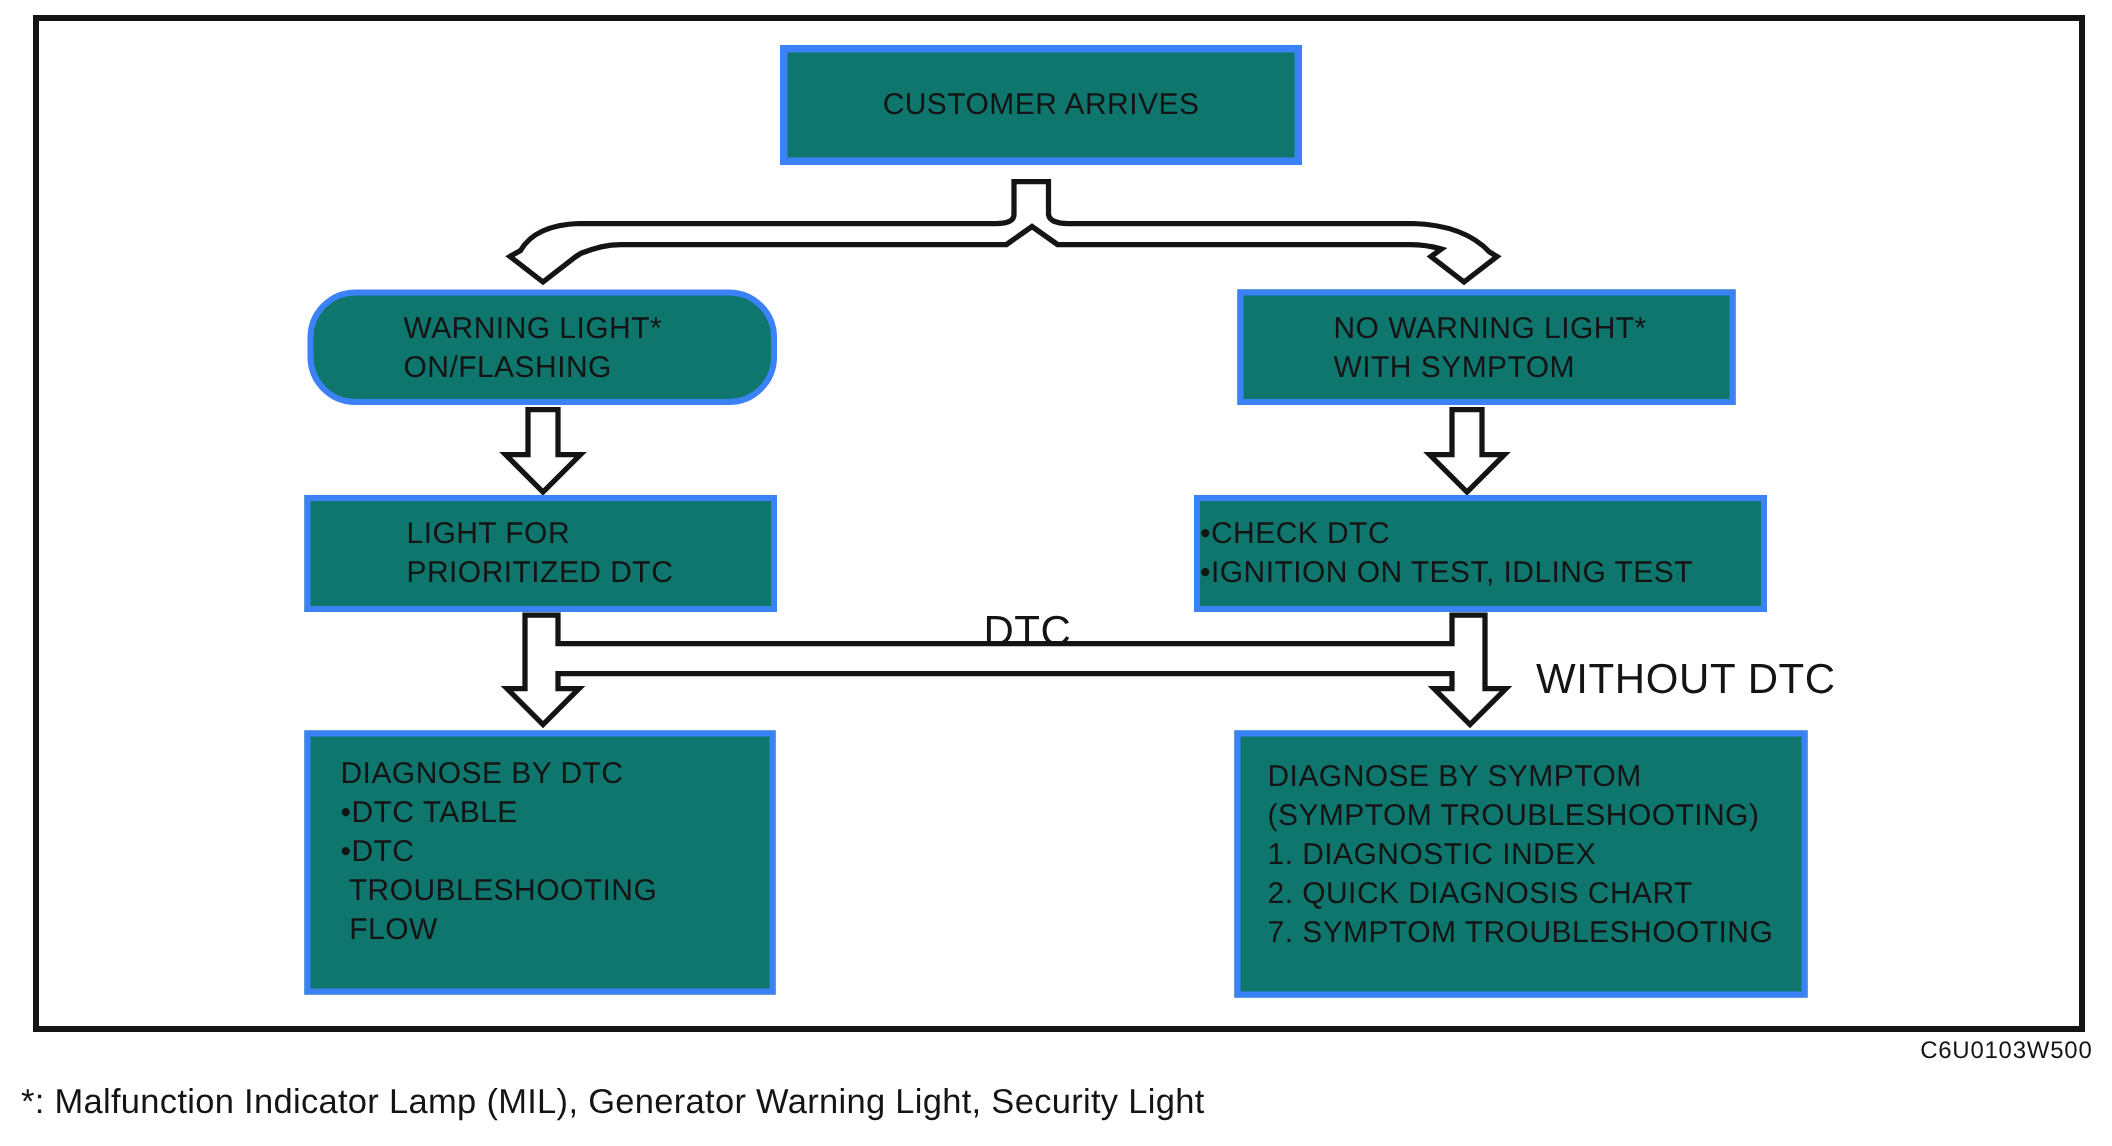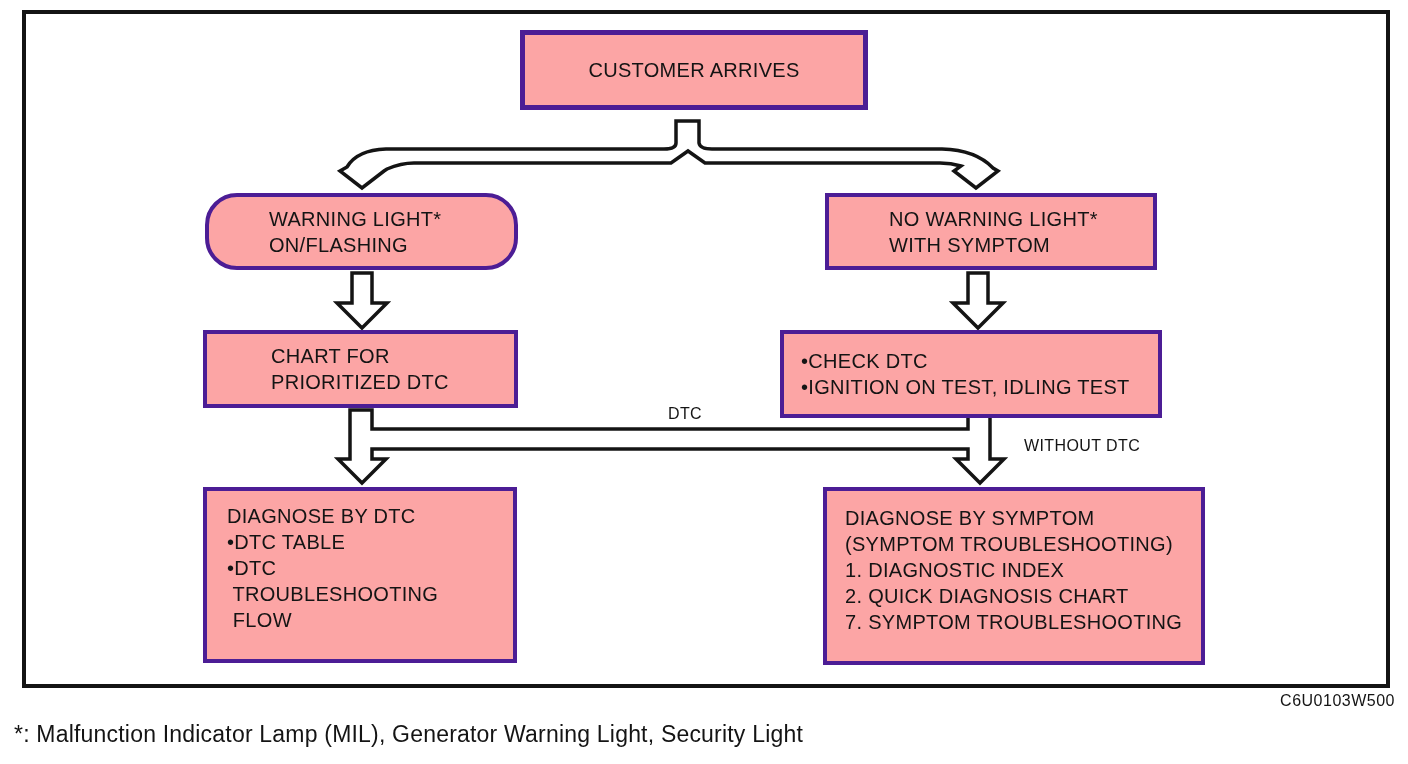--- a/index.html
+++ b/index.html
@@ -19,45 +19,45 @@
     border: 4px solid #141414;
     background: transparent;
   }
   #arrow-layer {
     position: absolute;
     left: 0; top: 0;
     width: 1408px; height: 764px;
   }
   .fc-box {
     position: absolute;
-    border: 4px solid #4c1d95;
-    background: #fca5a5;
+    border: 4px solid #3b82f6;
+    background: #0f766e;
     box-sizing: border-box;
     display: flex;
     flex-direction: column;
     justify-content: center;
     font-size: 20px;
     line-height: 26px;
     letter-spacing: 0.3px;
   }
   .fc-box .line { white-space: pre; }
   .centered { align-items: center; text-align: center; }
   .top-aligned { justify-content: flex-start; }
 
   #box-customer        { left: 520px; top: 30px;  width: 348px; height: 80px; border-width: 5px; }
   #box-warning         { left: 205px; top: 193px; width: 313px; height: 77px; padding-left: 60px; border-radius: 32px; }
   #box-no-warning      { left: 825px; top: 193px; width: 332px; height: 77px; padding-left: 60px; }
   #box-check-prior     { left: 203px; top: 330px; width: 315px; height: 78px; padding-left: 64px; }
-  #box-check-dtc       { left: 780px; top: 330px; width: 382px; height: 88px; padding-left: 17px; }
+  #box-check-dtc       { left: 796px; top: 330px; width: 382px; height: 78px; }
   #box-diag-dtc        { left: 203px; top: 487px; width: 314px; height: 176px; padding: 12px 8px 16px 20px; }
   #box-diag-symptom    { left: 823px; top: 487px; width: 382px; height: 178px; padding: 14px 4px 0 18px; }
 
   .flow-label {
     position: absolute;
-    font-size: 16px;
+    font-size: 28px;
     letter-spacing: 0.4px;
     white-space: nowrap;
   }
   #label-dtc         { left: 640px;  top: 405px; width: 90px; text-align: center; }
   #label-without-dtc { left: 1024px; top: 437px; }
   #figure-code {
     position: absolute;
     left: 1150px; top: 692px; width: 245px;
     text-align: right;
     font-size: 16px;
@@ -117,21 +117,21 @@
       <div class="line">WARNING LIGHT*</div>
       <div class="line">ON/FLASHING</div>
     </div>
 
   <div class="fc-box" id="box-no-warning">
       <div class="line">NO WARNING LIGHT*</div>
       <div class="line">WITH SYMPTOM</div>
     </div>
 
   <div class="fc-box" id="box-check-prior">
-      <div class="line">CHART FOR</div>
+      <div class="line">LIGHT FOR</div>
       <div class="line">PRIORITIZED DTC</div>
     </div>
 
   <div class="fc-box" id="box-check-dtc">
       <div class="line">•CHECK DTC</div>
       <div class="line">•IGNITION ON TEST, IDLING TEST</div>
     </div>
 
   <div class="fc-box top-aligned" id="box-diag-dtc">
       <div class="line">DIAGNOSE BY DTC</div>

